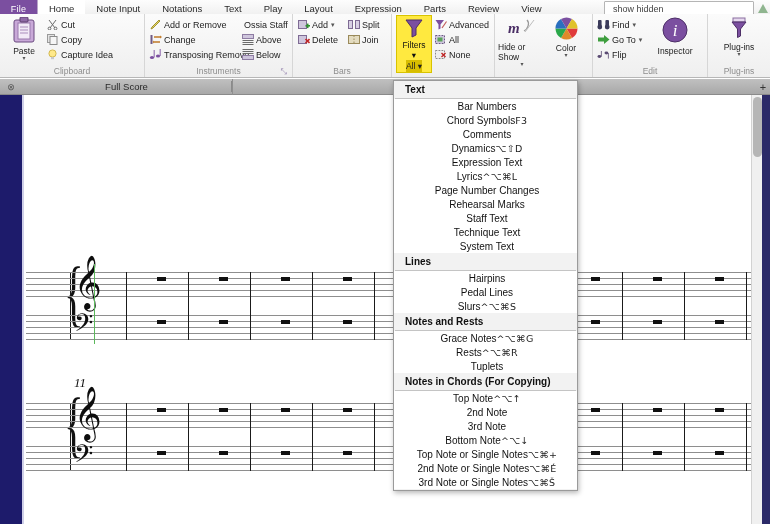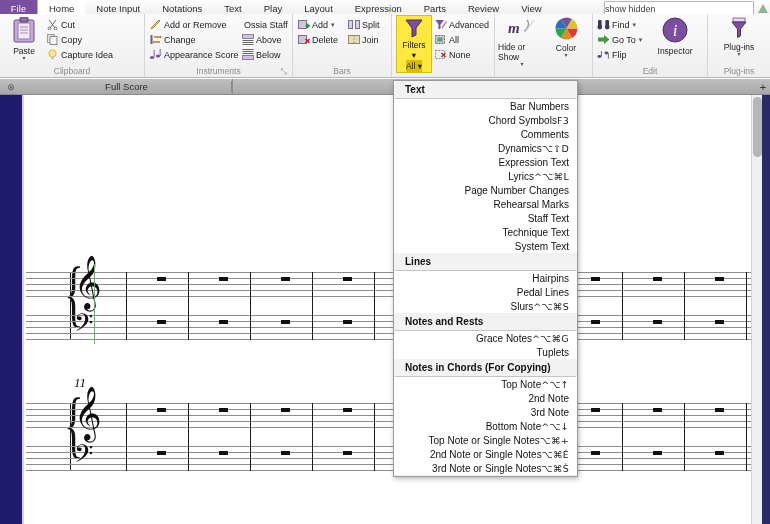--- a/index.html
+++ b/index.html
@@ -28,21 +28,21 @@
   }
   .tab{
     padding:0 11px; display:flex;align-items:center;
     font-size:9.5px; color:#2a2a2a; white-space:nowrap;
   }
   .tab.active{ background:#ffffff; }
   .tab-spacer{ flex:1; }
   .searchbox{
     width:150px; margin:1px 2px 1px 0; background:#fff;
     border:1px solid #b5b5b5; border-radius:1px;
-    display:flex;align-items:center; padding:0 0;
+    display:flex;align-items:center; padding:0 8px;
     font-size:9px; color:#444;
   }
   .tri-right{
     width:14px; display:flex;align-items:center;justify-content:center;
   }
 
   
   .ribbon{
     position:absolute; left:0; top:14px; width:770px; height:64px;
     background:linear-gradient(#fbfbfb,#efefef);
@@ -174,21 +174,21 @@
     box-shadow:1px 2px 5px rgba(0,0,0,.28);
     font-size:10px; color:#111; z-index:50;
     padding-bottom:1px;
   }
   .menu-header{
     font-weight:bold; padding:3px 0 3px 11px; font-size:10px;
     background:#f2f2f2; color:#101010;
   }
   .menu-sep{ height:1px; background:#c4c4c4; margin:0 1px; }
   .menu-item{
-    display:flex; align-items:center; justify-content:flex-end;
+    display:flex; align-items:center; justify-content:center;
     padding:1.5px 8px 1.5px 11px; background:#fff;
     white-space:nowrap;
   }
   .menu-item .mlabel{ font-size:10px;}
   .menu-item .mshort{
     font-size:9.5px; color:#1c1c1c; letter-spacing:.3px;
     font-family:"DejaVu Sans", sans-serif;
   }
 </style>
 </head>
@@ -317,21 +317,21 @@
           <span class="ic">
             <svg width="13" height="11" viewBox="0 0 13 11">
                 <g fill="#7b4fa0">
                   <ellipse cx="3" cy="8.5" rx="2.1" ry="1.5"></ellipse>
                   <rect x="4.7" y="1" width="0.9" height="7.3"></rect>
                   <ellipse cx="9" cy="7" rx="2.1" ry="1.5"></ellipse>
                   <rect x="10.7" y="0" width="0.9" height="7"></rect>
                 </g>
               </svg>
           </span>
-          <span class="lbl">Appearance Score</span>
+          <span class="lbl">Transposing Remove</span>
         </div>
       </div>
       <div class="smallcol" style="width:52px">
         <div class="smallrow" style="padding-left:3px">
           <span class="lbl">Ossia Staff</span>
         </div>
         <div class="smallrow">
           <span class="ic">
             <svg width="12" height="11" viewBox="0 0 12 11">
                 <rect x="0.5" y="0.5" width="11" height="4" fill="#cfc6dd" stroke="#8e7ca3"></rect>
@@ -755,20 +755,24 @@
       <span class="mlabel">Slurs</span>
       <span class="mshort">^⌥⌘S</span>
     </div>
     <div class="menu-header">Notes and Rests</div>
     <div class="menu-sep"></div>
     <div class="menu-item">
       <span class="mlabel">Grace Notes</span>
       <span class="mshort">^⌥⌘G</span>
     </div>
     <div class="menu-item">
+      <span class="mlabel">Rests</span>
+      <span class="mshort">^⌥⌘R</span>
+    </div>
+    <div class="menu-item">
       <span class="mlabel">Tuplets</span>
       <span class="mshort"></span>
     </div>
     <div class="menu-header">Notes in Chords (For Copying)</div>
     <div class="menu-sep"></div>
     <div class="menu-item">
       <span class="mlabel">Top Note</span>
       <span class="mshort">^⌥↑</span>
     </div>
     <div class="menu-item">

